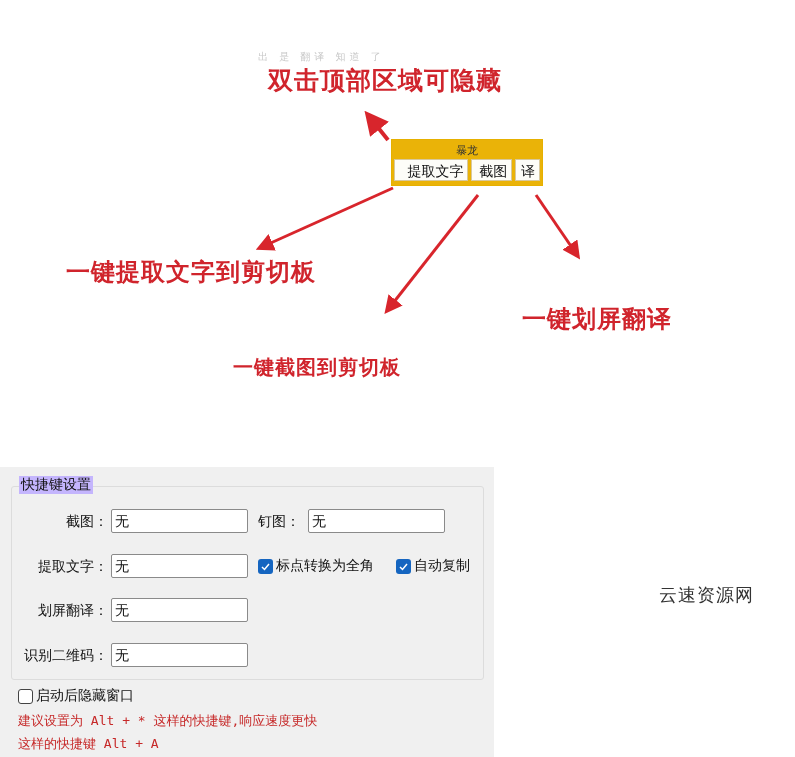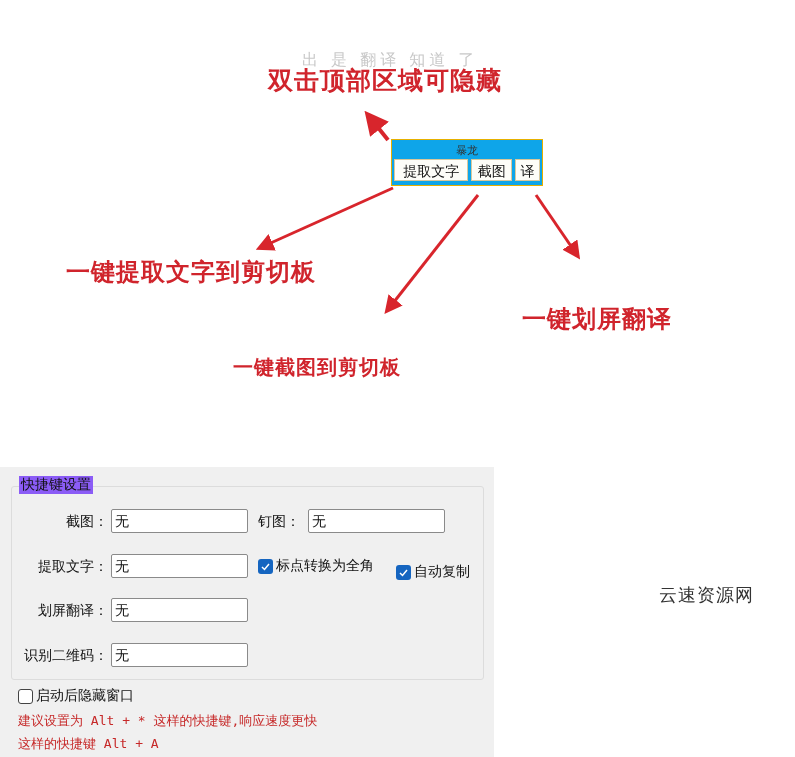--- a/index.html
+++ b/index.html
@@ -1,30 +1,30 @@
 <!DOCTYPE html>
 <html><head>
 <meta charset="utf-8">
 <style>
   html, body { margin:0; padding:0; }
   body { width:795px; height:757px; background:#ffffff; position:relative; overflow:hidden; font-family:"DejaVu Sans", sans-serif; }
-  .faint { position:absolute; left:258px; top:50px; font-size:16px; color:#c8c8c8; letter-spacing:4px;margin-left:44px; }
+  .faint { position:absolute; left:258px; top:50px; font-size:10px; color:#c8c8c8; letter-spacing:4px; }
   .annot { position:absolute; color:#d0242c; font-weight:bold; font-family:"DejaVu Sans", sans-serif; white-space:nowrap; }
   .a1 { left:268px; top:64px; font-size:25px; letter-spacing:1px; }
   .a2 { left:66px; top:256px; font-size:24px; letter-spacing:1px; }
   .a3 { left:522px; top:303px; font-size:24px; letter-spacing:1px; }
   .a4 { left:233px; top:354px; font-size:20px; letter-spacing:1px; }
   svg.arrows { position:absolute; left:0; top:0; }
-  .toolbar { position:absolute; left:391px; top:139px; width:152px; height:47px; background:#0ea5e9; border:1px solid #e6b000; box-sizing:border-box; }
+  .toolbar { position:absolute; left:391px; top:139px; width:152px; height:47px; background:#eab308; border:1px solid #e6b000; box-sizing:border-box; }
   .toolbar .title { text-align:center; font-size:11px; color:#333; height:19px; line-height:21px; }
   .toolbar .btns { display:flex; gap:3px; padding:0 2px; }
-  .toolbar .tb { background:#fdfdf8; border:1px solid #d8c89c; height:22px; line-height:22px; font-size:14px; color:#111; text-align:center; padding:0 4px; box-sizing:border-box; }
+  .toolbar .tb { background:#fdfdf8; border:1px solid #d8c89c; height:22px; line-height:22px; font-size:14px; color:#111; text-align:right; padding:0 4px; box-sizing:border-box; }
   .dialog { position:absolute; left:0; top:467px; width:494px; height:290px; background:#f0f0f0; }
   .group { position:absolute; left:11px; top:19px; width:471px; height:192px; border:1px solid #dcdcdc; border-radius:3px; }
-  .group-title { position:absolute; left:19px; top:9px; font-size:14px; background:#8b5cf6; padding:0 2px; color:#111; }
+  .group-title { position:absolute; left:19px; top:9px; font-size:14px; background:#c4b5fd; padding:0 2px; color:#111; }
   .lbl { position:absolute; font-size:14px; color:#111; text-align:right; }
   .inp { position:absolute; width:137px; height:24px; background:#fff; border:1px solid #8a8a8a; border-radius:2px; box-sizing:border-box; font-size:14px; padding-left:3px; line-height:22px; color:#111; font-family:"DejaVu Sans", sans-serif; }
   .chk { position:absolute; font-size:14px; color:#111; display:flex; align-items:center; gap:3px; }
   .box { width:15px; height:15px; border-radius:3px; box-sizing:border-box; display:inline-flex; align-items:center; justify-content:center; }
   .box.on { background:#1565c0; }
   .box.off { border:1px solid #444; background:#fff; }
   .hint { position:absolute; left:18px; font-size:13px; color:#c62828; font-family:"DejaVu Sans Mono", monospace; white-space:nowrap; }
   .ok { position:absolute; left:377px; top:247px; width:104px; height:33px; background:#fdfdfd; border:1px solid #cfcfcf; border-radius:3px; font-size:14px; text-align:center; line-height:31px; color:#111; box-sizing:border-box; }
   .wm { position:absolute; left:659px; top:583px; font-size:18px; color:#333; font-family:"DejaVu Serif", serif; letter-spacing:1px; }
 </style>
@@ -70,21 +70,21 @@
   <div class="lbl" style="left:20px;top:91px;width:88px;">提取文字：</div>
   <div class="inp" style="left:111px;top:87px;">无</div>
   <div class="chk" style="left:258px;top:90px;">
     <span class="box on">
         <svg width="11" height="11">
           <path d="M2,6 L4.5,8.5 L9,3" stroke="#fff" stroke-width="1.5" fill="none"></path>
         </svg>
       </span>
     <span>标点转换为全角</span>
   </div>
-  <div class="chk" style="left:396px;top:90px;margin-top:6px;">
+  <div class="chk" style="left:396px;top:90px;">
     <span class="box on">
         <svg width="11" height="11">
           <path d="M2,6 L4.5,8.5 L9,3" stroke="#fff" stroke-width="1.5" fill="none"></path>
         </svg>
       </span>
     <span>自动复制</span>
   </div>
 
   <div class="lbl" style="left:20px;top:135px;width:88px;">划屏翻译：</div>
   <div class="inp" style="left:111px;top:131px;">无</div>

